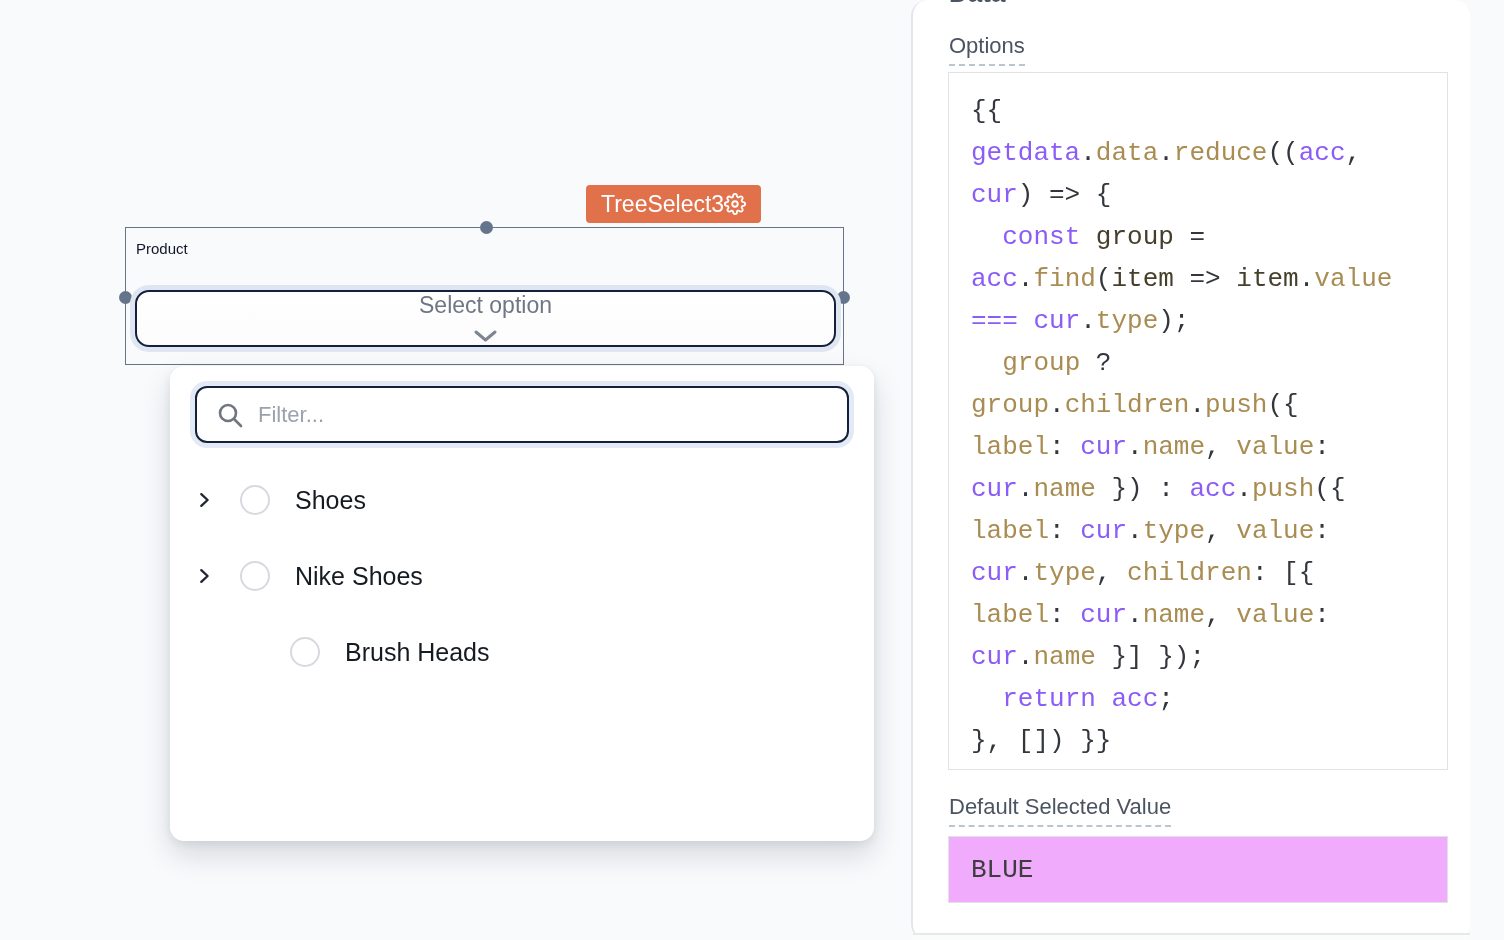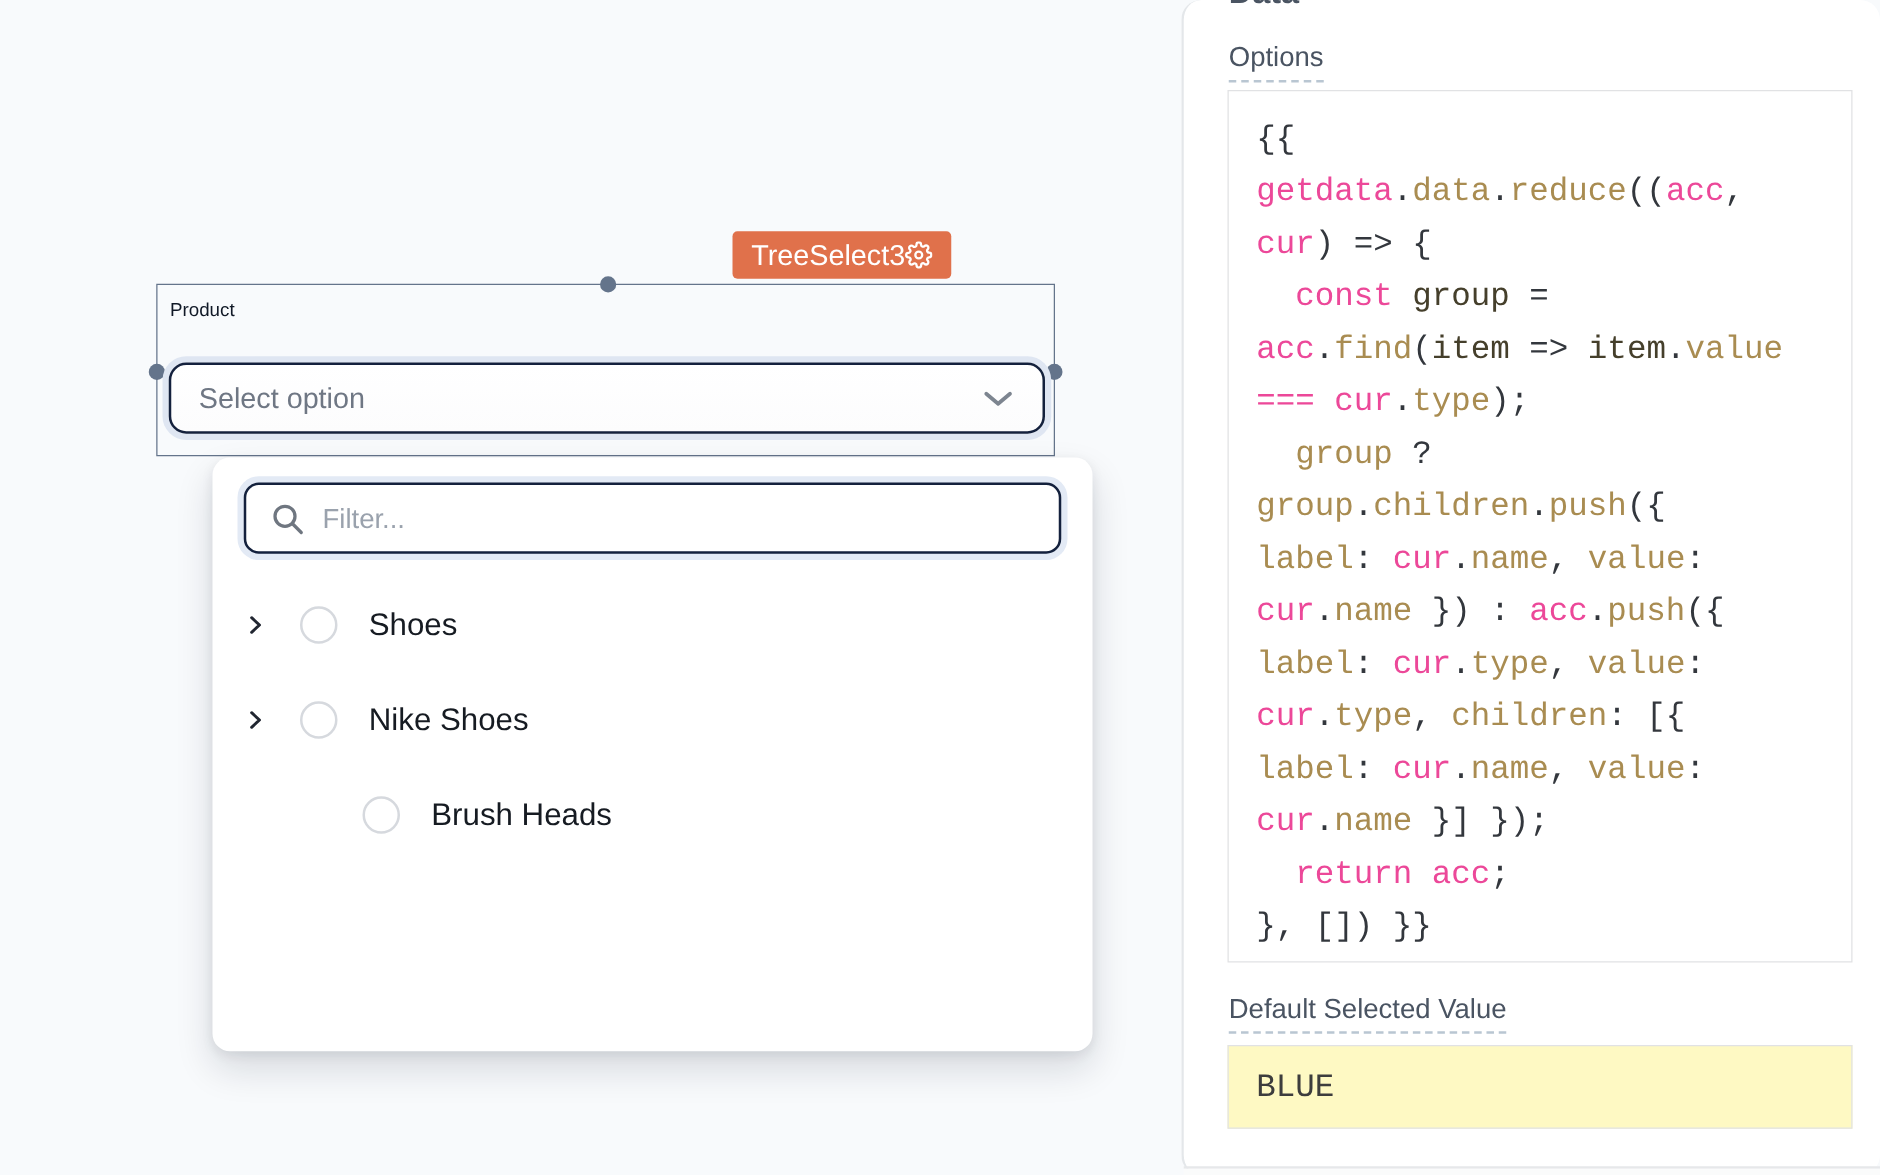--- a/index.html
+++ b/index.html
@@ -29,21 +29,21 @@
 
   .product-label {
     position:absolute; left:136px; top:240px;
     font-size:15px; color:#101826;
   }
   .select-control {
     position:absolute; left:135px; top:290px; width:701px; height:57px;
     background:linear-gradient(#ffffff,#fcfcfd);
     border:2.5px solid #14213d; border-radius:14px;
     box-shadow:0 0 0 5px #dfe6f2;
-    display:flex; align-items:center; padding:0 22px; cursor:pointer;
+    display:flex; align-items:center; padding:0 22px; cursor:pointer;flex-direction:column;
   }
   .select-placeholder { font-size:23px; color:#6f7784; flex:1; }
 
   .dropdown-panel {
     position:absolute; left:133px; top:366px; width:704px; height:475px;
     background:#fff; border-radius:14px;
     box-shadow:0 14px 30px rgba(15,23,42,.14), 0 3px 9px rgba(15,23,42,.08);
     margin-left:37px;
   }
   .filter-input {
@@ -62,21 +62,21 @@
   .tree-chevron.hidden-ch { visibility:hidden; }
   .tree-row.indent-1 .tree-chevron { margin-left:50px; }
   .tree-radio {
     width:30px; height:30px; border-radius:50%;
     border:2px solid #d6d9de; background:#fff; margin-left:26px; flex:none;
   }
   .tree-label { margin-left:25px; font-size:25px; color:#161b22; }
 
   
   .inspector {
-    position:absolute; left:945px; top:0; width:559px; height:940px;
+    position:absolute; left:911px; top:0; width:559px; height:940px;
     background:#fff; border-left:2px solid #e4e7ea;border-radius:16px;
   }
   .inspector-heading {
     position:absolute; left:36px; top:-22px;
     font-size:26px; font-weight:700; color:#4a5462; line-height:30px;
   }
   .prop-label {
     position:absolute; left:36px;
     font-size:22px; color:#4a5462; padding-bottom:5px;
     border-bottom:2px dashed #b9c6d2;
@@ -85,27 +85,27 @@
   .prop-label.default { top:794px; }
 
   .code-box {
     position:absolute; left:35px; top:72px; width:500px; height:698px;
     border:1.5px solid #e1e2e4; background:#fff;
     padding:17px 0 0 22px; overflow:hidden;
     font-family:"Liberation Mono", monospace; font-size:26px; line-height:42px;
     white-space:pre; cursor:text;
   }
   .tok-p { color:#33373d; }
-  .tok-b { color:#ec4899; }
+  .tok-b { color:#8b5cf6; }
   .tok-t { color:#a98c51; }
   .tok-o { color:#453f2b; }
 
   .value-box {
     position:absolute; left:35px; top:836px; width:500px; height:67px;
-    border:1.5px solid #e1e2e4; background:#fef9c3;
+    border:1.5px solid #e1e2e4; background:#f0abfc;
     display:flex; align-items:center; padding-left:22px;
     font-family:"Liberation Mono", monospace; font-size:26px; color:#3d3d3d;
     cursor:text;
   }
   .bottom-divider {
     position:absolute; left:0; right:0; top:933px; height:2px; background:#e6e8ea;
   }
   .bottom-strip {
     position:absolute; left:0; right:0; top:935px; bottom:0; background:#fafbfb;
   }

